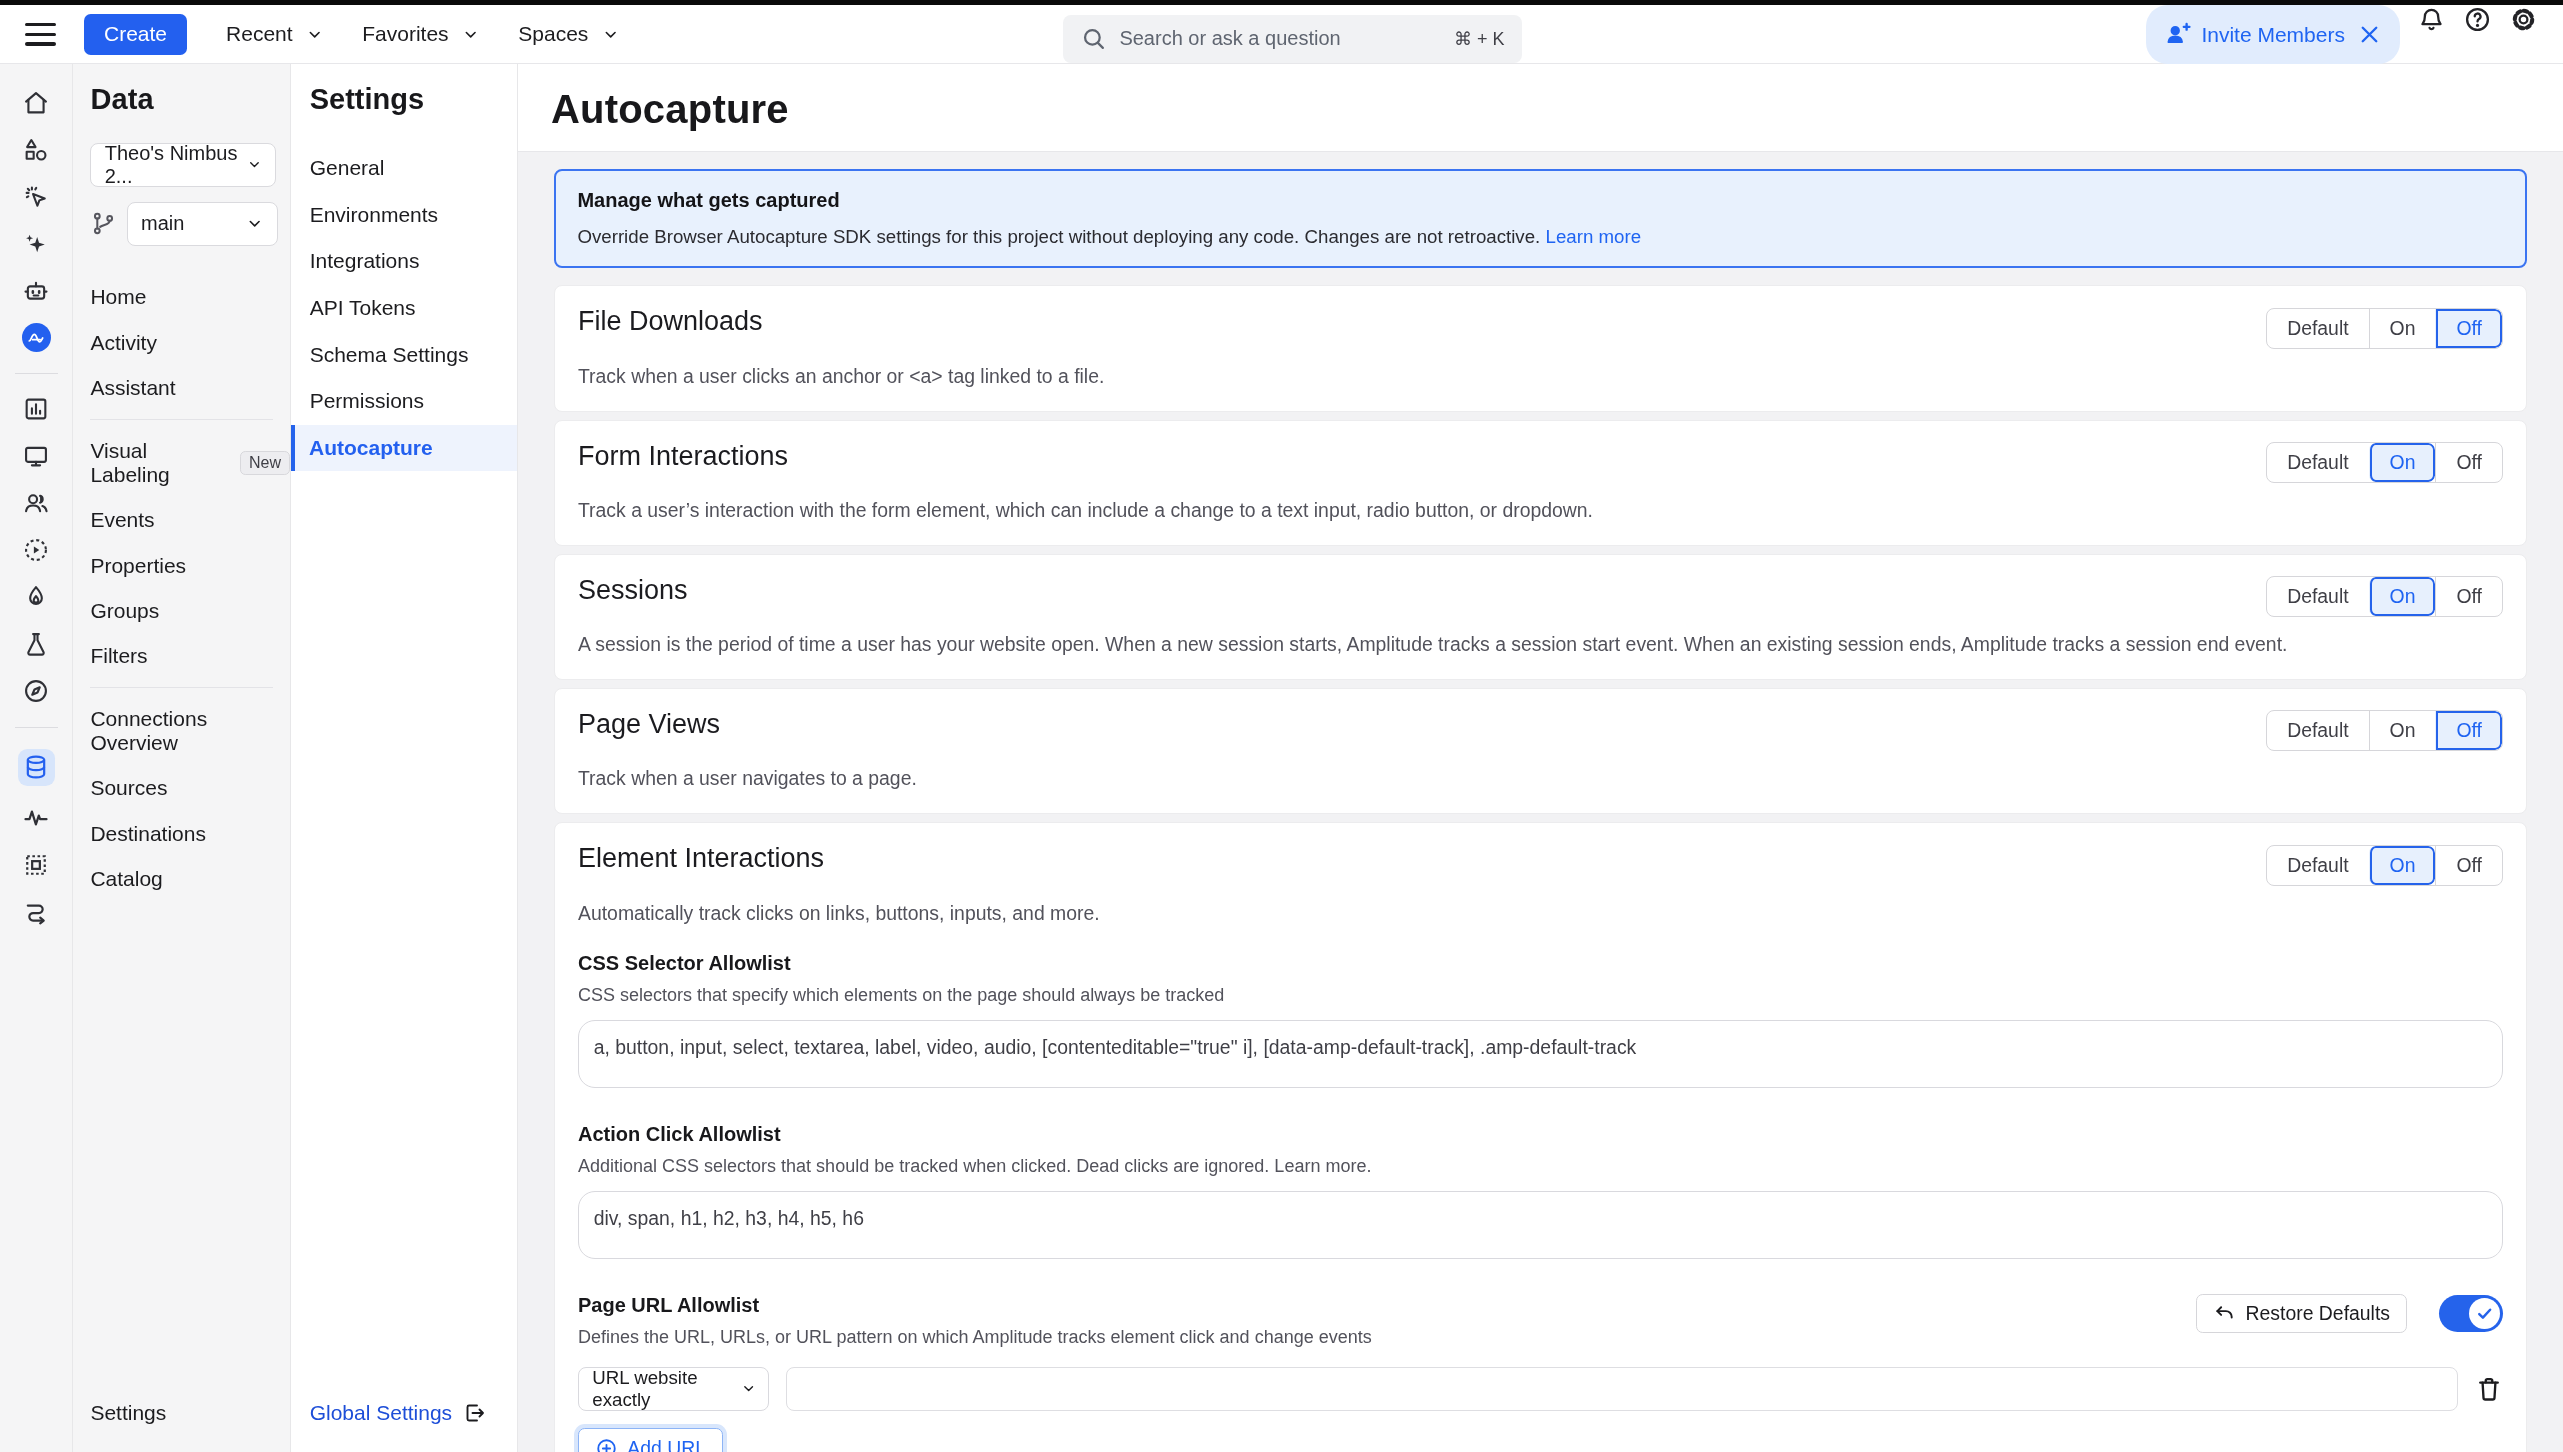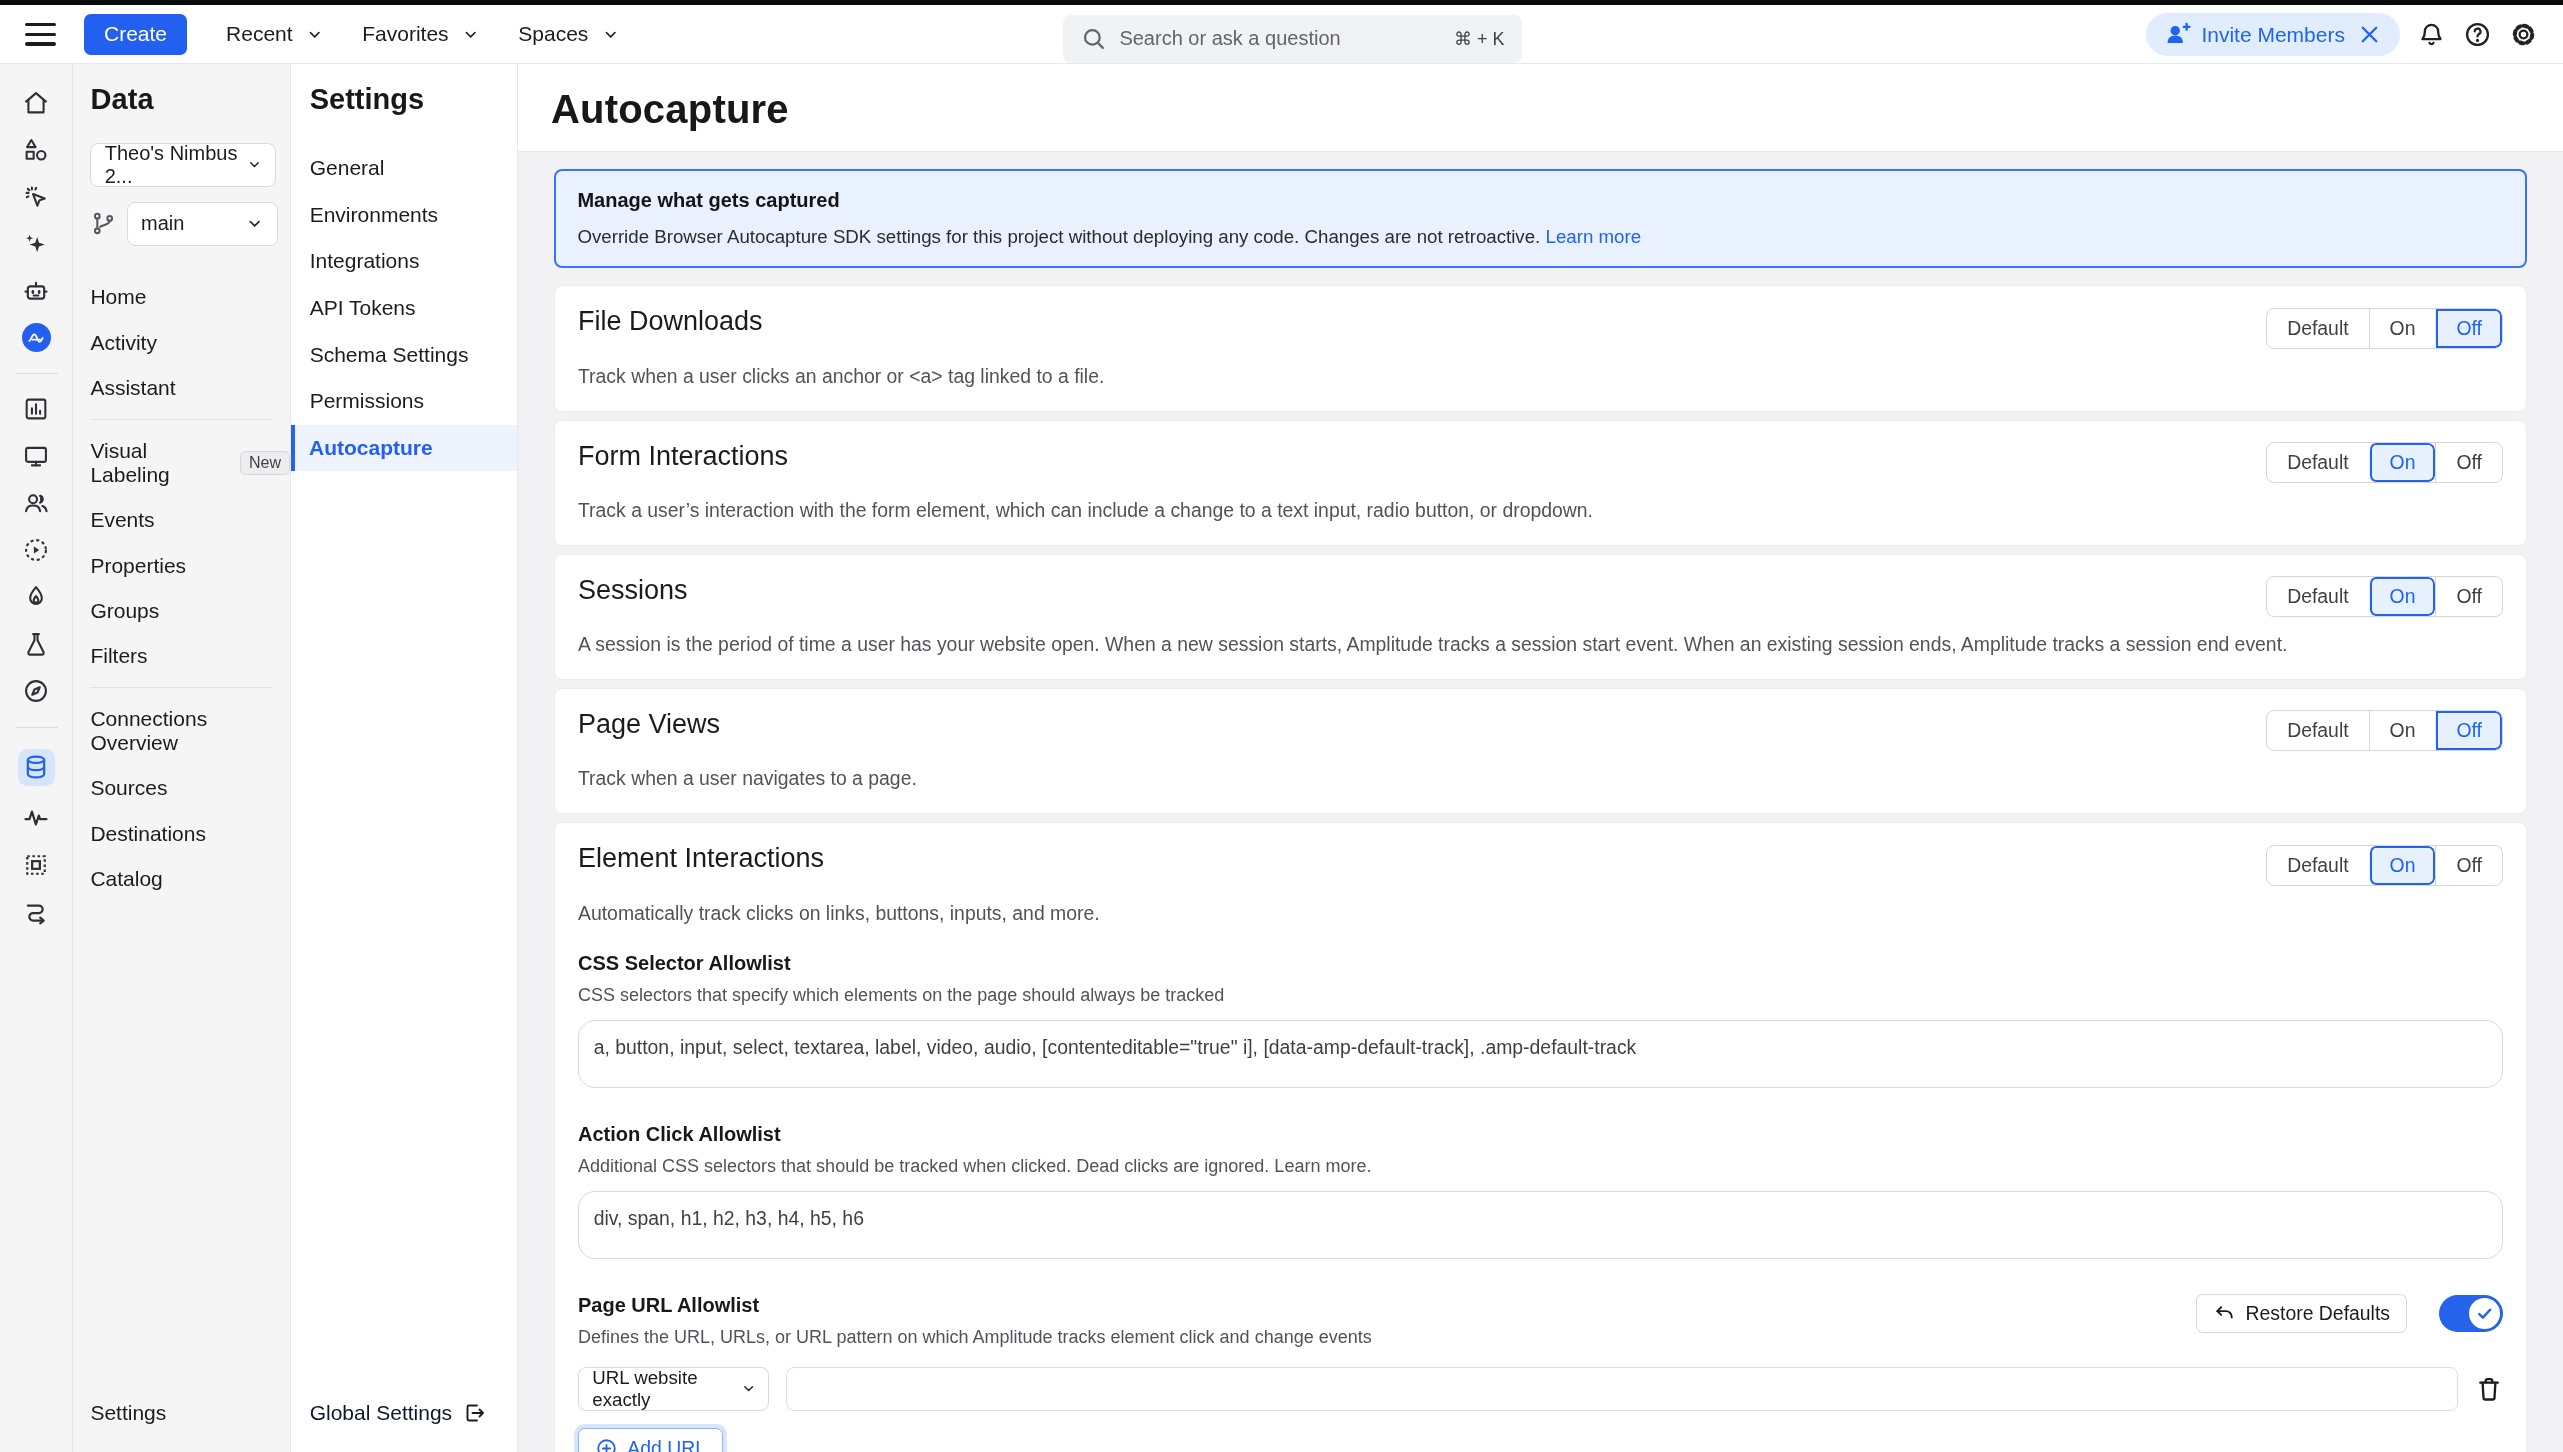--- a/index.html
+++ b/index.html
@@ -17,21 +17,21 @@
   .create-btn { margin-left:28px; background:#2360ef; color:#fff; font-size:21px;
     padding:8.7px 20px; border:none; border-radius:6.7px; cursor:pointer; }
   .top-menu { display:flex; align-items:center; gap:13.3px; margin-left:39px;
     font-size:21px; color:#1c1c1f; cursor:pointer; }
   .chev { width:17.4px; height:17.4px; }
   .search-box { position:absolute; left:1063px; top:9.3px; width:459px; height:48px;
     background:#f1f2f4; border-radius:8px; display:flex; align-items:center;
     padding:0 17.4px; gap:12px; cursor:text; }
   .search-box .ph { font-size:20px; color:#5f6570; flex:1; }
   .search-box .kbd { font-size:18px; color:#3f3f46; }
-  .top-right { position:absolute; right:25px; top:0; height:59px; display:flex; align-items:center; gap:17px; }
+  .top-right { position:absolute; right:25px; top:0; height:59px; display:flex; gap:17px; }
   .invite-pill { display:flex; align-items:center; gap:10.7px; background:#e1ecfd;
     border-radius:21.4px; padding:8px 17.4px; color:#1f64f2; font-size:21px; cursor:pointer; }
   .icon-24 { width:27px; height:27px; }
   .icon-btn { width:29px; height:29px; color:#232327; cursor:pointer; }
 
   
   .cols { flex:1; display:flex; min-height:0; }
 
   .rail { width:73px; background:#f5f5f6; border-right:1.3px solid #e7e7e9;
     display:flex; flex-direction:column; align-items:center; padding-top:24px; gap:18px; flex:0 0 auto; }
@@ -58,21 +58,21 @@
   .badge-new { font-size:16px; color:#3f3f46; background:#ededf0; border:1.3px solid #d8d8dc;
     border-radius:5.3px; padding:2px 8px; }
   .panel-footer { margin-top:auto; font-size:21px; color:#1c1c1f; cursor:pointer; }
 
   .settings-nav { width:227px; background:#fff; border-right:1.3px solid #e7e7e9;
     display:flex; flex-direction:column; padding:18.7px 0 27px 0; flex:0 0 auto; }
   .settings-nav h1 { font-size:29px; font-weight:700; margin:0 0 29px 18.7px; }
   .s-item { font-size:21px; color:#1c1c1f; padding:11.3px 0 11.3px 18.7px; cursor:pointer; }
   .s-item.active { color:#2360ef; font-weight:700; background:#eef3fd;
     border-left:4.7px solid #2563eb; padding-left:14px; }
-  .nav-footer { margin-top:auto; margin-left:18.7px; font-size:21px; color:#0f172a;
+  .nav-footer { margin-top:auto; margin-left:18.7px; font-size:21px; color:#1d4ed8;
     display:flex; align-items:center; gap:10.7px; cursor:pointer; }
   .ext-ic { width:24px; height:24px; color:#1c1c1f; }
 
   
   .main { flex:1; display:flex; flex-direction:column; min-width:0; background:#fff; }
   .main-header { padding:23px 0 18.7px 33px; border-bottom:1.3px solid #e7e7ea; }
   .main-header h1 { font-size:40px; font-weight:700; letter-spacing:0.2px; }
   .content { flex:1; background:#f2f2f4; padding:17.4px 36px 0 36px; overflow:hidden; }
 
   .banner { background:#e8f1fd; border:2px solid #3b74f1; border-radius:8px;

